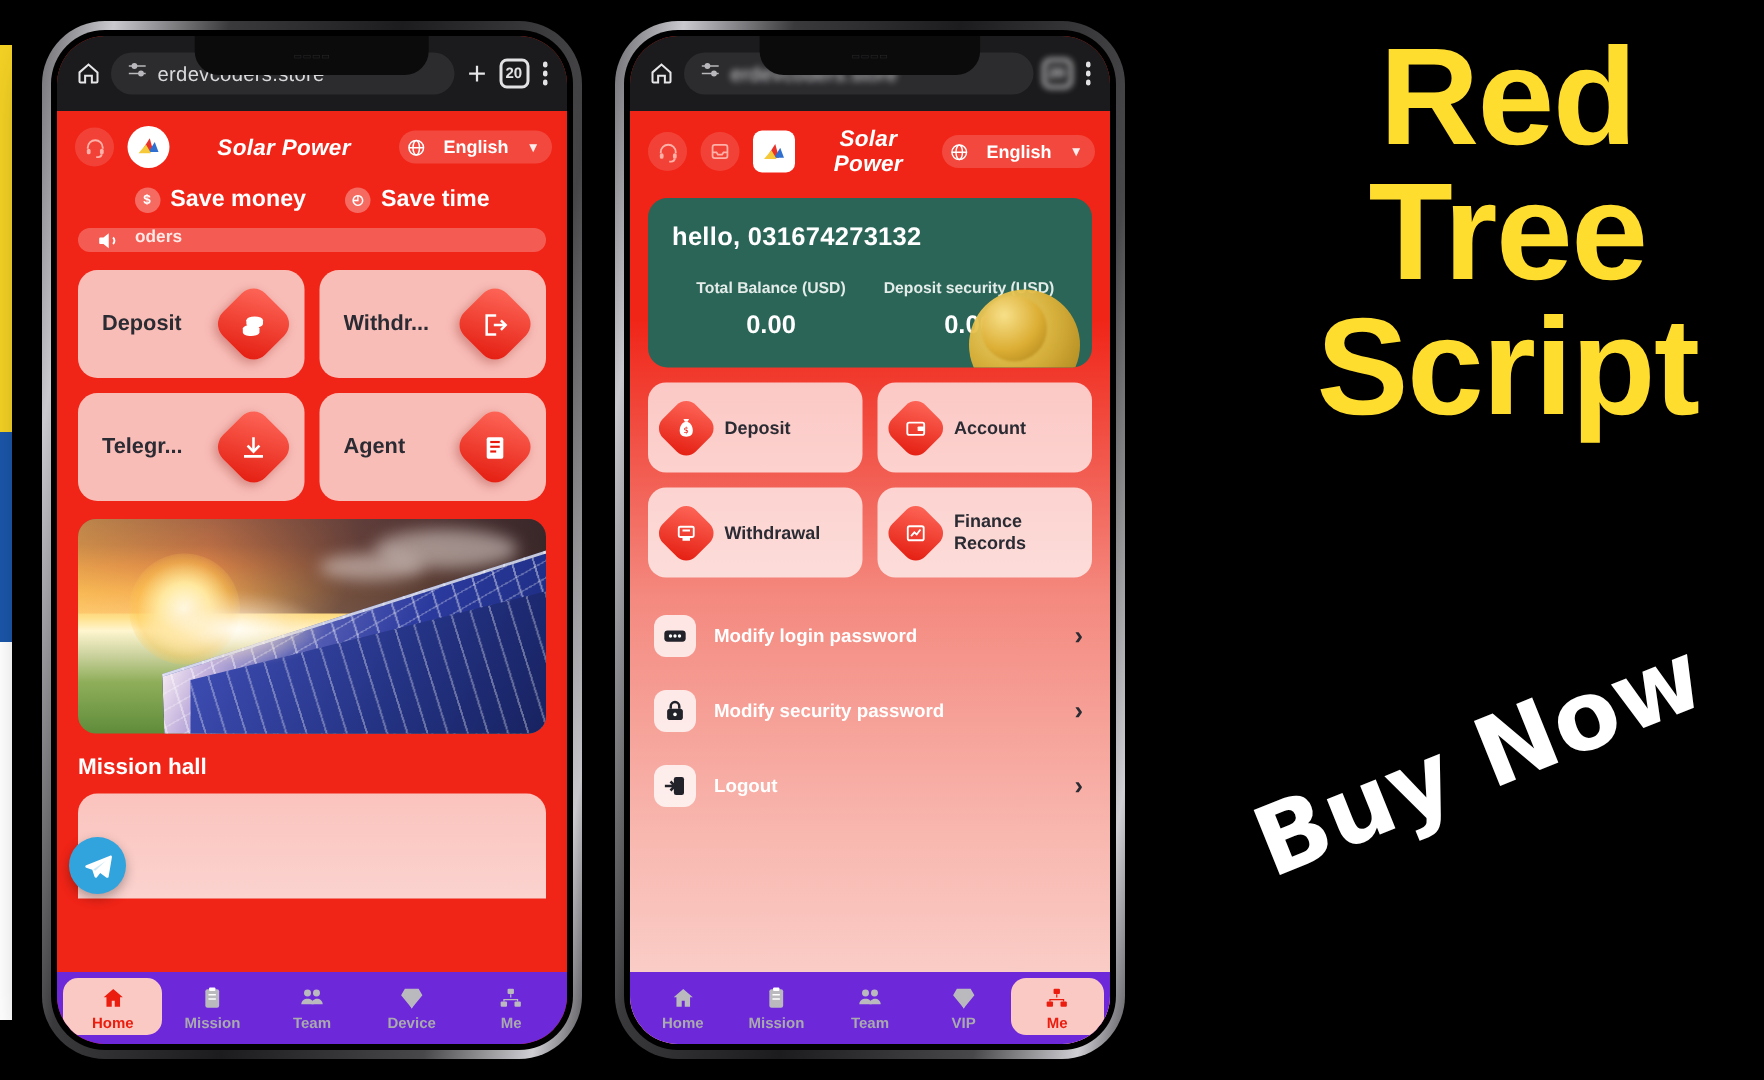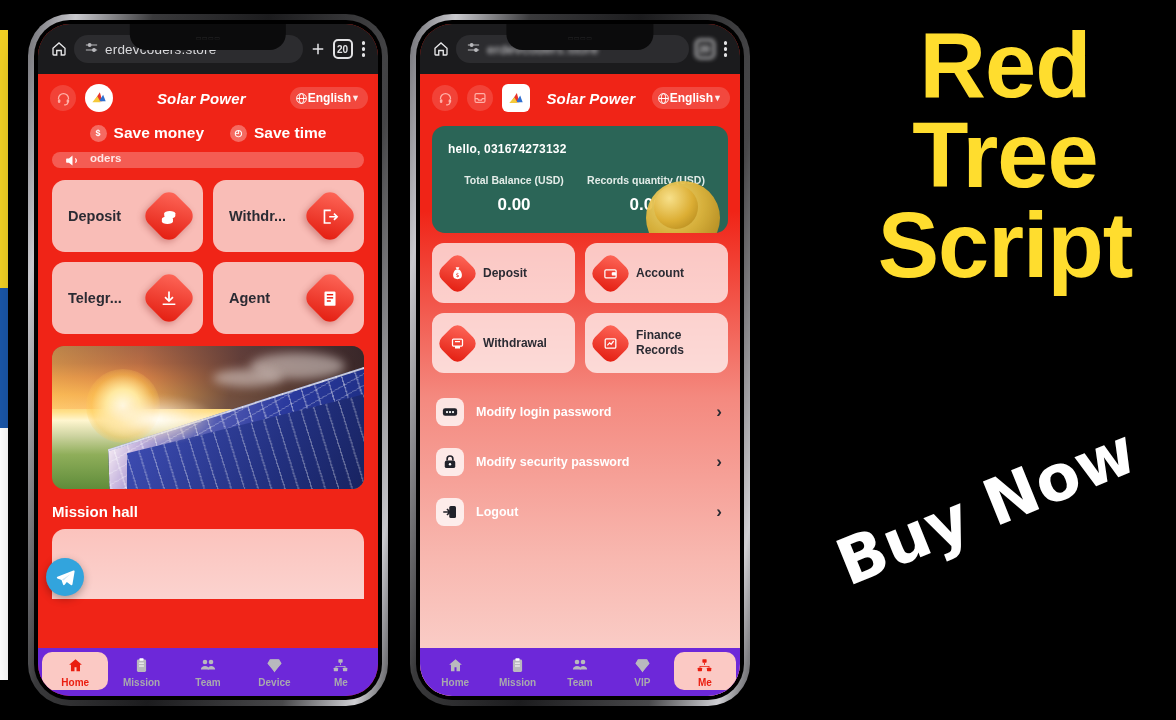--- a/index.html
+++ b/index.html
@@ -93,21 +93,21 @@
     flex: 0 0 auto; color: #ffb7b0;
   }
   .brand-logo {
     width: 28px; height: 28px; border-radius: 6px; background: #fff;
     display: flex; align-items: center; justify-content: center; flex: 0 0 auto;
     overflow: hidden;
   }
   .brand-logo.round { border-radius: 50%; }
   .app-title { color: #fff; font-size: 15px; font-weight: 600; flex: 1 1 auto; text-align: center; letter-spacing: .2px; font-style: italic; }
   .lang-pill {
-    display: flex; align-items: center; gap: 0; flex: 0 0 auto;
+    display: flex; align-items: center; gap: 12px; flex: 0 0 auto;
     background: rgba(255,255,255,.17); border-radius: 14px;
     padding: 4px 8px 4px 5px; color: #fff; font-size: 12px; font-weight: 600;
   }
   .lang-pill .chev { font-size: 9px; opacity: .9; }
 
   
   .save-row { display: flex; justify-content: center; gap: 26px; padding: 6px 0 10px; }
   .save-item { display: flex; align-items: center; gap: 7px; color: #fff; font-size: 15.5px; font-weight: 700; }
   .save-dot {
     width: 17px; height: 17px; border-radius: 50%;
@@ -200,21 +200,21 @@
     display: flex; align-items: center; justify-content: center;
     box-shadow: 0 3px 8px rgba(0,0,0,.3); z-index: 7;
   }
 
   
   .p2-body { background: linear-gradient(#f02417 0%, #f02417 22%, #f4897f 52%, #f8b8b0 78%, #fbd7d2 100%); }
   .balance-card {
     margin: 8px 12px 0; border-radius: 13px; background: #2b6557;
     padding: 16px 16px 18px; position: relative; overflow: hidden;
   }
-  .balance-card .hello { color: #fff; font-size: 12px; font-weight: 600; letter-spacing: .2px; }
+  .balance-card .hello { color: #fff; font-size: 17px; font-weight: 600; letter-spacing: .2px; }
   .bal-row { display: flex; margin-top: 18px; }
   .bal-col { flex: 1 1 0; text-align: center; }
   .bal-lbl { color: #e3ece8; font-size: 10.5px; font-weight: 600; }
   .bal-val { color: #fff; font-size: 17px; font-weight: 700; margin-top: 9px; }
   .coin {
     position: absolute; right: 8px; bottom: -22px; width: 74px; height: 74px;
     border-radius: 50%;
     background: radial-gradient(circle at 35% 30%, #f6dd7a 0%, #e0b43a 45%, #b78a1d 85%);
     opacity: .95; filter: blur(.4px);
   }
@@ -565,21 +565,21 @@
             </div>
 
             <div class="balance-card">
               <div class="hello">hello, 031674273132</div>
               <div class="bal-row">
                 <div class="bal-col">
                   <div class="bal-lbl">Total Balance (USD)</div>
                   <div class="bal-val">0.00</div>
                 </div>
                 <div class="bal-col">
-                  <div class="bal-lbl">Records quantity (USD)</div>
+                  <div class="bal-lbl">Deposit security (USD)</div>
                   <div class="bal-val">0.00</div>
                 </div>
               </div>
               <div class="coin"></div>
               <div class="coin2"></div>
             </div>
 
             <div class="grid-sm">
               <div class="tile-sm">
                 <span class="diamond-sm">

